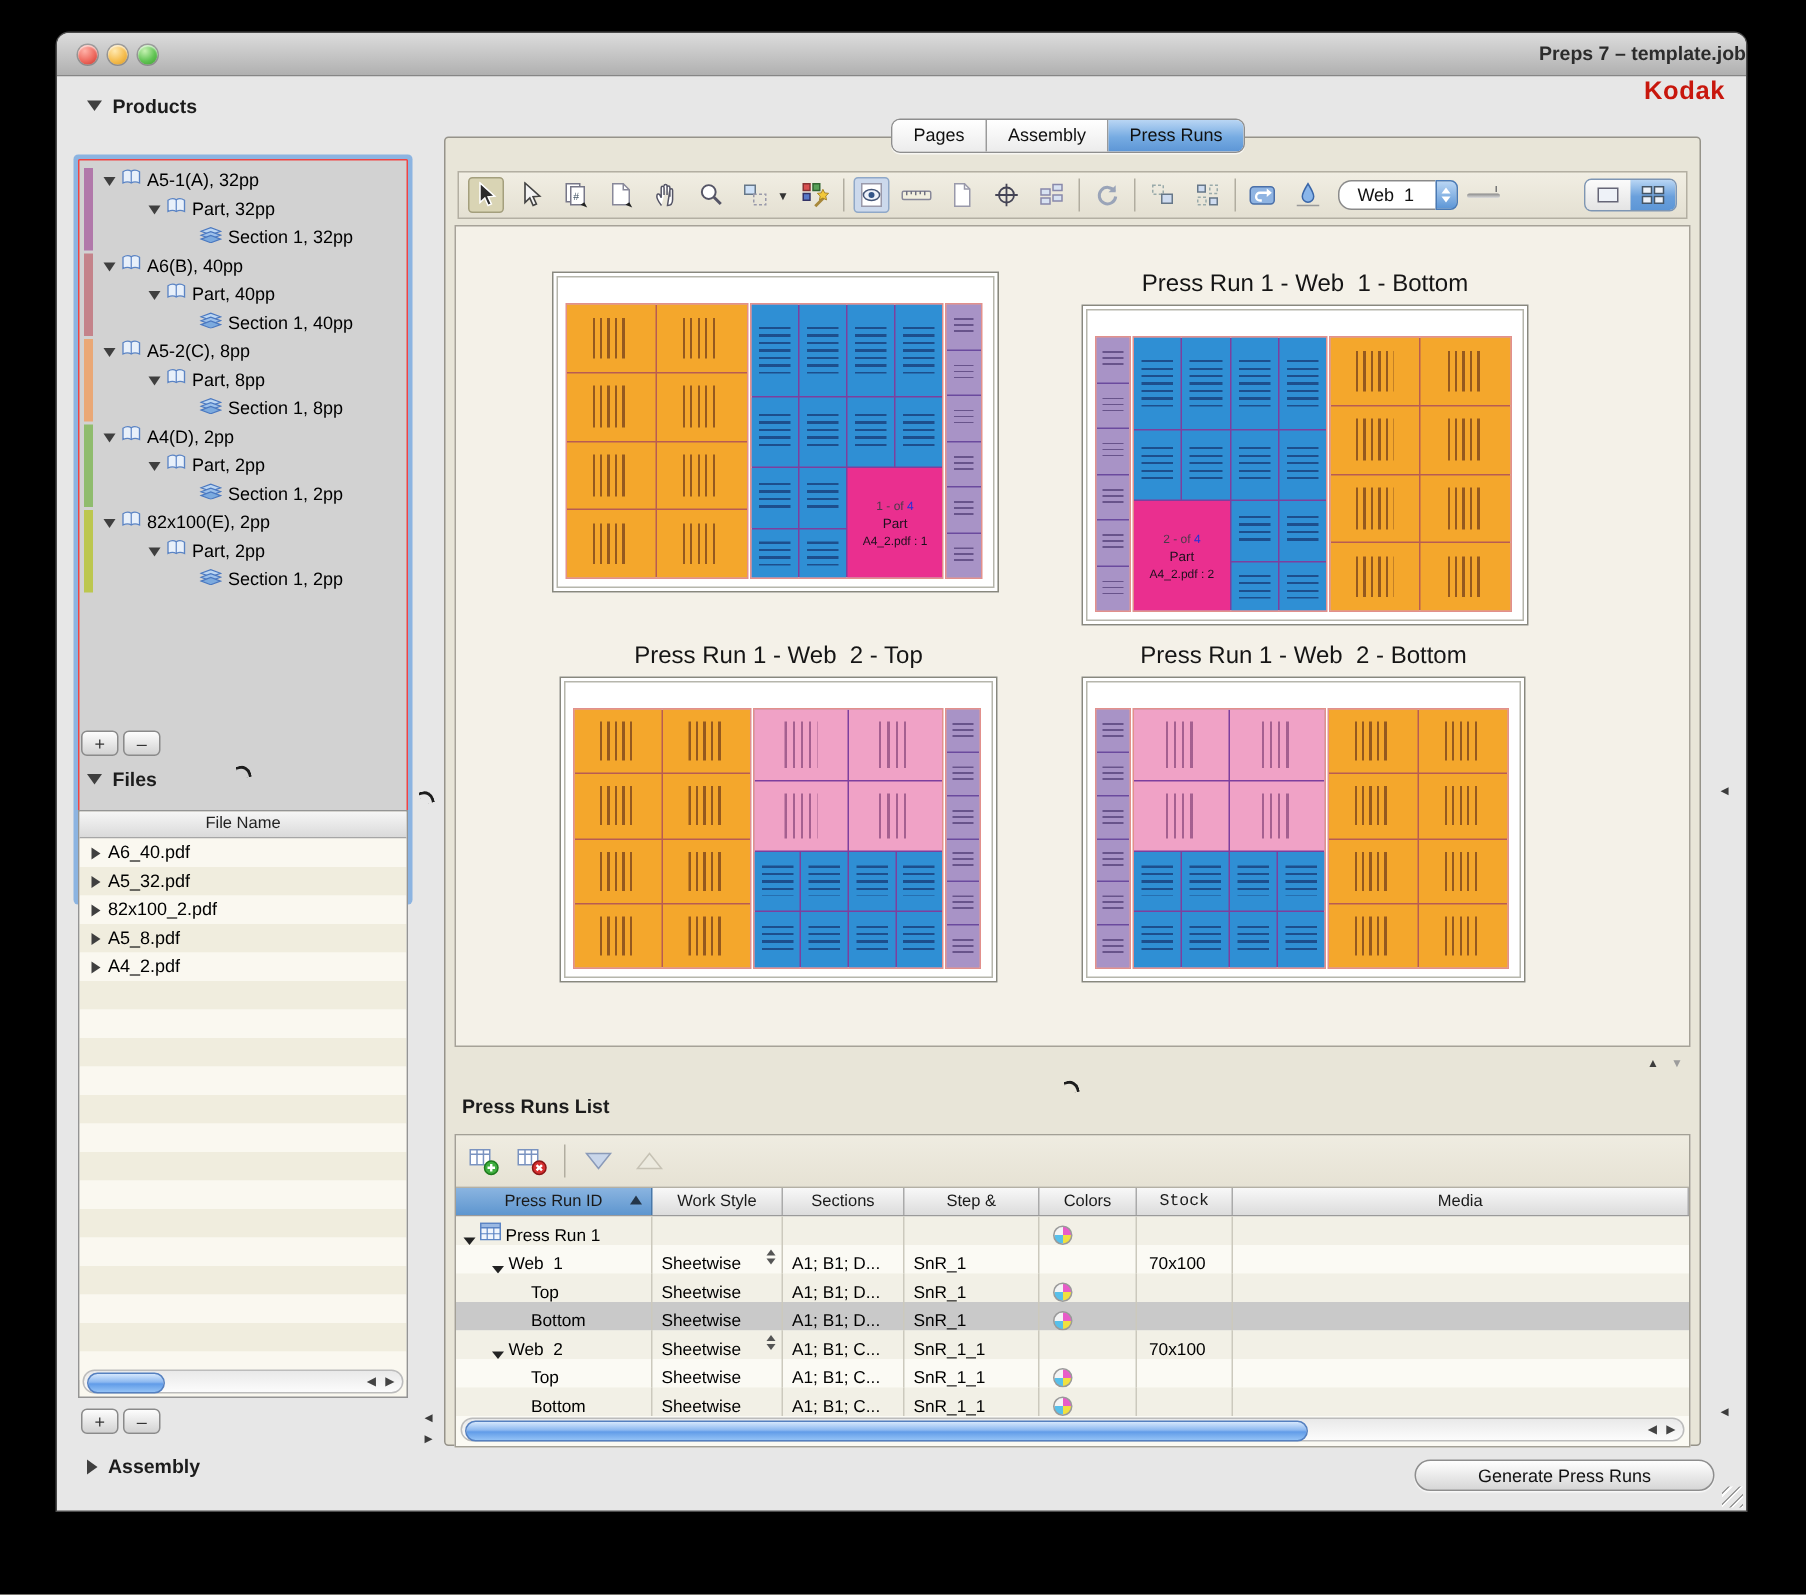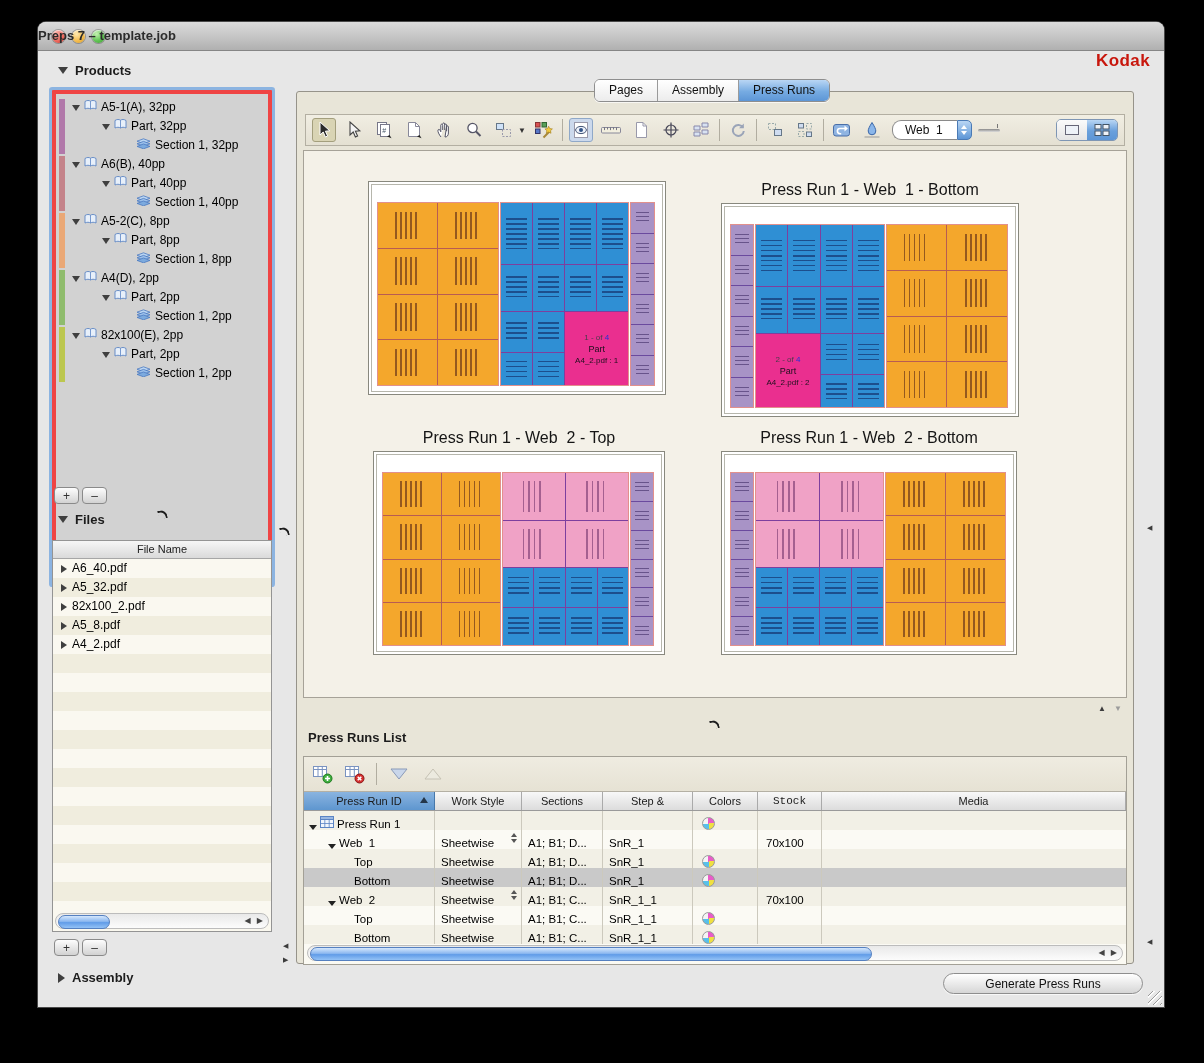--- a/index.html
+++ b/index.html
@@ -3,34 +3,34 @@
 <meta charset="utf-8">
 <style>
   html,body{margin:0;padding:0;}
   body{width:1204px;height:1063px;background:#000;position:relative;overflow:hidden;
        font-family:"Liberation Sans",sans-serif;}
   .window{position:absolute;left:38px;top:22px;width:1126px;height:985px;background:#e7e7e7;
           border-radius:8px 8px 0 0;box-shadow:0 0 0 1px #4a4a4a,0 14px 34px rgba(0,0,0,.65);}
   
   .titlebar{position:absolute;left:0;top:0;right:0;height:28px;border-radius:8px 8px 0 0;
             background:linear-gradient(#dcdcdc,#c2c2c2 60%,#b0b0b0);border-bottom:1px solid #868686;}
-  .title{position:absolute;left:0;right:0;top:0;height:28px;line-height:28px;text-align:left;
+  .title{position:absolute;left:0;right:0;top:0;height:28px;line-height:28px;text-align:right;
          font-size:13px;font-weight:bold;color:#2c2c2c;}
   .tl{position:absolute;top:8px;width:13px;height:13px;border-radius:50%;box-shadow:inset 0 1px 1px rgba(255,255,255,.7),0 0 0 1px rgba(0,0,0,.25);}
   .tl.red{left:14px;background:radial-gradient(circle at 35% 30%,#ffb2a8,#ee6a5f 55%,#c9352a);}
   .tl.yel{left:34px;background:radial-gradient(circle at 35% 30%,#ffe9b0,#f5bd4f 55%,#d99a23);}
   .tl.grn{left:54px;background:radial-gradient(circle at 35% 30%,#c6f2b2,#61c454 55%,#3a9c2e);}
   .brand{position:absolute;top:29px;right:14px;font-size:17px;font-weight:bold;color:#c8170d;letter-spacing:.4px;}
   
   .sec-h{position:absolute;font-size:13px;font-weight:bold;color:#1c1c1c;display:flex;align-items:center;gap:7px;}
   .disc{width:0;height:0;display:inline-block;}
   .disc.down{border-left:5px solid transparent;border-right:5px solid transparent;border-top:7px solid #3f3f3f;}
   .disc.right{border-top:5px solid transparent;border-bottom:5px solid transparent;border-left:7px solid #3f3f3f;}
-  .pbox{position:absolute;left:14px;top:68px;width:220px;height:494px;background:#d2d2d2;
-        border:4px solid #ef4444;box-shadow:0 0 0 3px rgba(118,167,224,.8);border-radius:1px;padding-top:4px;box-sizing:border-box;}
+  .pbox{position:absolute;left:14px;top:84px;width:220px;height:494px;background:#d2d2d2;
+        border:1px solid #ef4444;box-shadow:0 0 0 3px rgba(118,167,224,.8);border-radius:1px;padding-top:4px;box-sizing:border-box;}
   .tgrp{position:relative;}
   .gbar{position:absolute;left:3px;top:1px;width:6px;height:55px;}
   .trow{height:19px;line-height:19px;font-size:12px;color:#000;display:flex;align-items:center;white-space:pre;}
   .trow .tri{width:0;height:0;border-left:4.5px solid transparent;border-right:4.5px solid transparent;
              border-top:6px solid #3f3f3f;margin-right:4px;flex:none;}
   .trow svg{margin-right:4px;flex:none;}
   .trow.p0{padding-left:16px;}.trow.p1{padding-left:46px;}.trow.p2{padding-left:80px;}
   .sq-btn{position:absolute;width:25px;height:17px;border:1px solid #8a8a8a;border-radius:4px;
           background:linear-gradient(#fdfdfd,#d2d2d2);font-size:12px;line-height:14px;color:#333;
           text-align:center;padding:0;font-family:inherit;}

